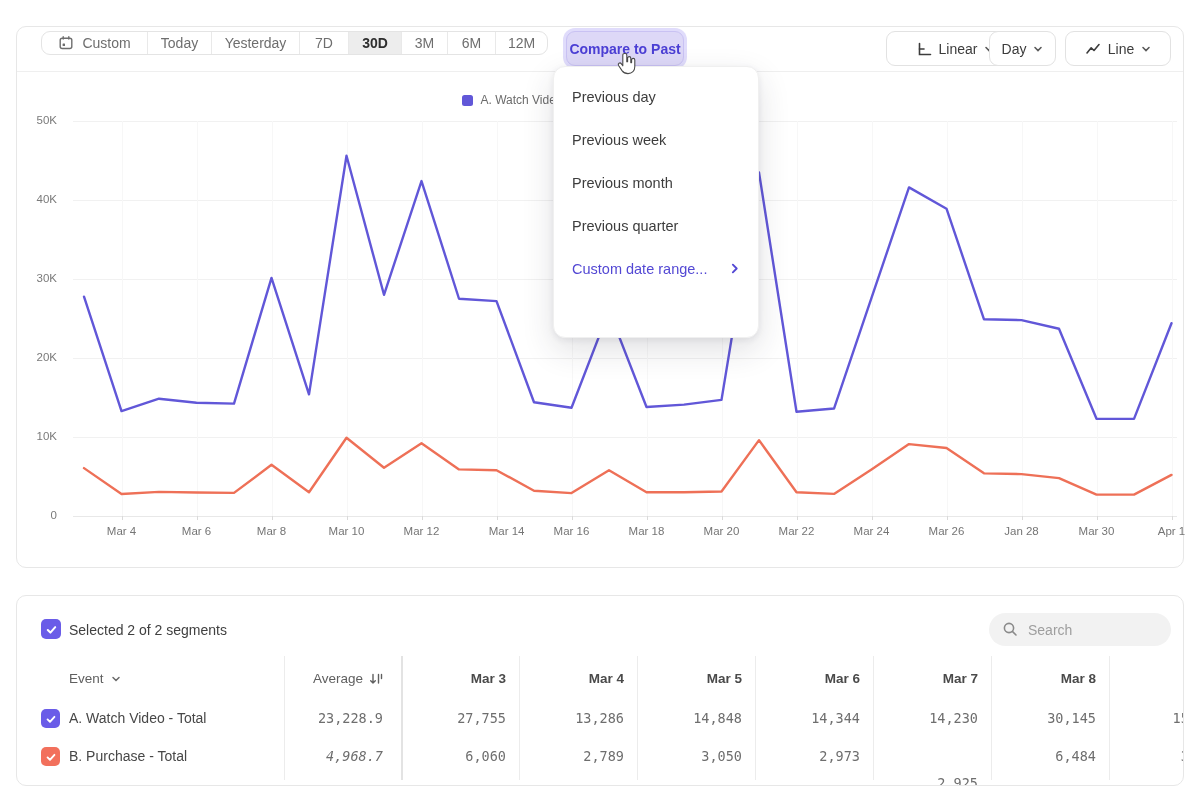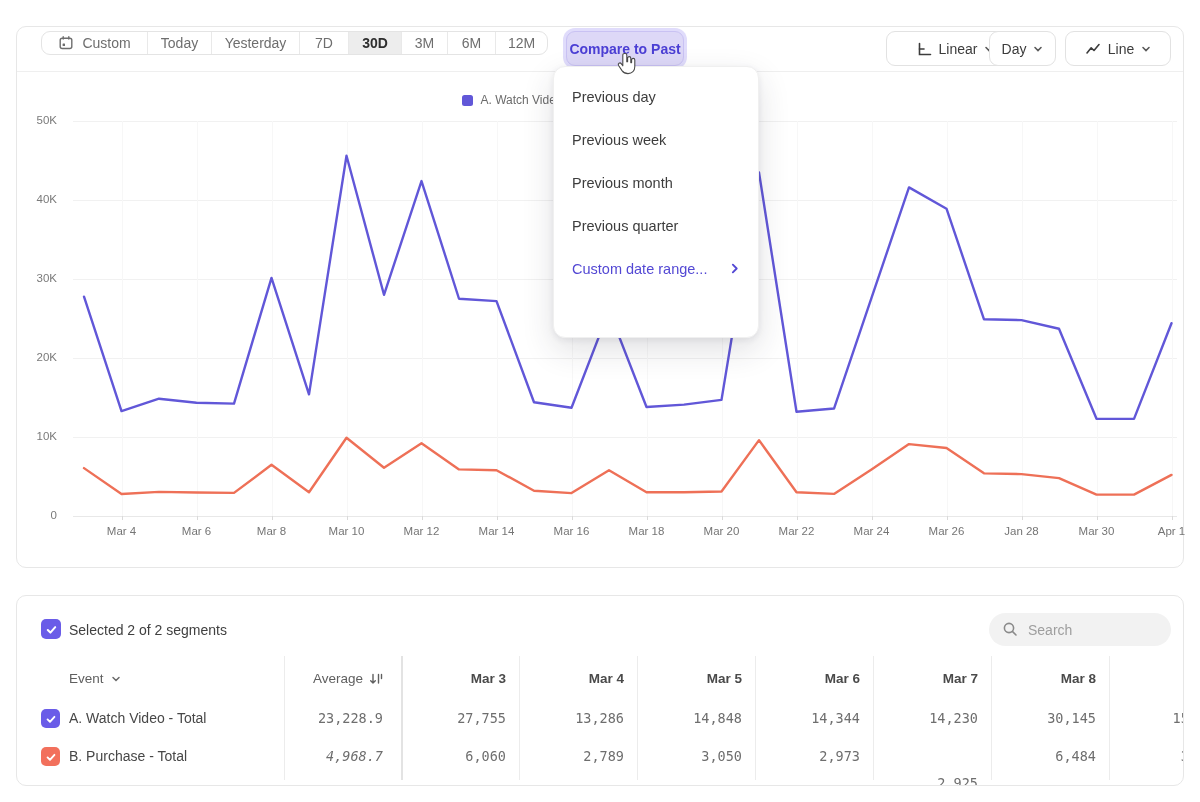--- a/index.html
+++ b/index.html
@@ -162,21 +162,21 @@
         <div class="xtick-mark" style="left: 254.5px;"></div>
         <div class="xtick-label" style="left: 254.5px;">Mar 8</div>
         <div class="gridline-v" style="left: 329.5px;"></div>
         <div class="xtick-mark" style="left: 329.5px;"></div>
         <div class="xtick-label" style="left: 329.5px;">Mar 10</div>
         <div class="gridline-v" style="left: 404.5px;"></div>
         <div class="xtick-mark" style="left: 404.5px;"></div>
         <div class="xtick-label" style="left: 404.5px;">Mar 12</div>
         <div class="gridline-v" style="left: 479.5px;"></div>
         <div class="xtick-mark" style="left: 479.5px;"></div>
-        <div class="xtick-label" style="left: 479.5px;">Mar 14</div>
+        <div class="xtick-label" style="left: 479.5px; text-align: right;">Mar 14</div>
         <div class="gridline-v" style="left: 554.5px;"></div>
         <div class="xtick-mark" style="left: 554.5px;"></div>
         <div class="xtick-label" style="left: 554.5px;">Mar 16</div>
         <div class="gridline-v" style="left: 629.5px;"></div>
         <div class="xtick-mark" style="left: 629.5px;"></div>
         <div class="xtick-label" style="left: 629.5px;">Mar 18</div>
         <div class="gridline-v" style="left: 704.5px;"></div>
         <div class="xtick-mark" style="left: 704.5px;"></div>
         <div class="xtick-label" style="left: 704.5px;">Mar 20</div>
         <div class="gridline-v" style="left: 779.5px;"></div>

